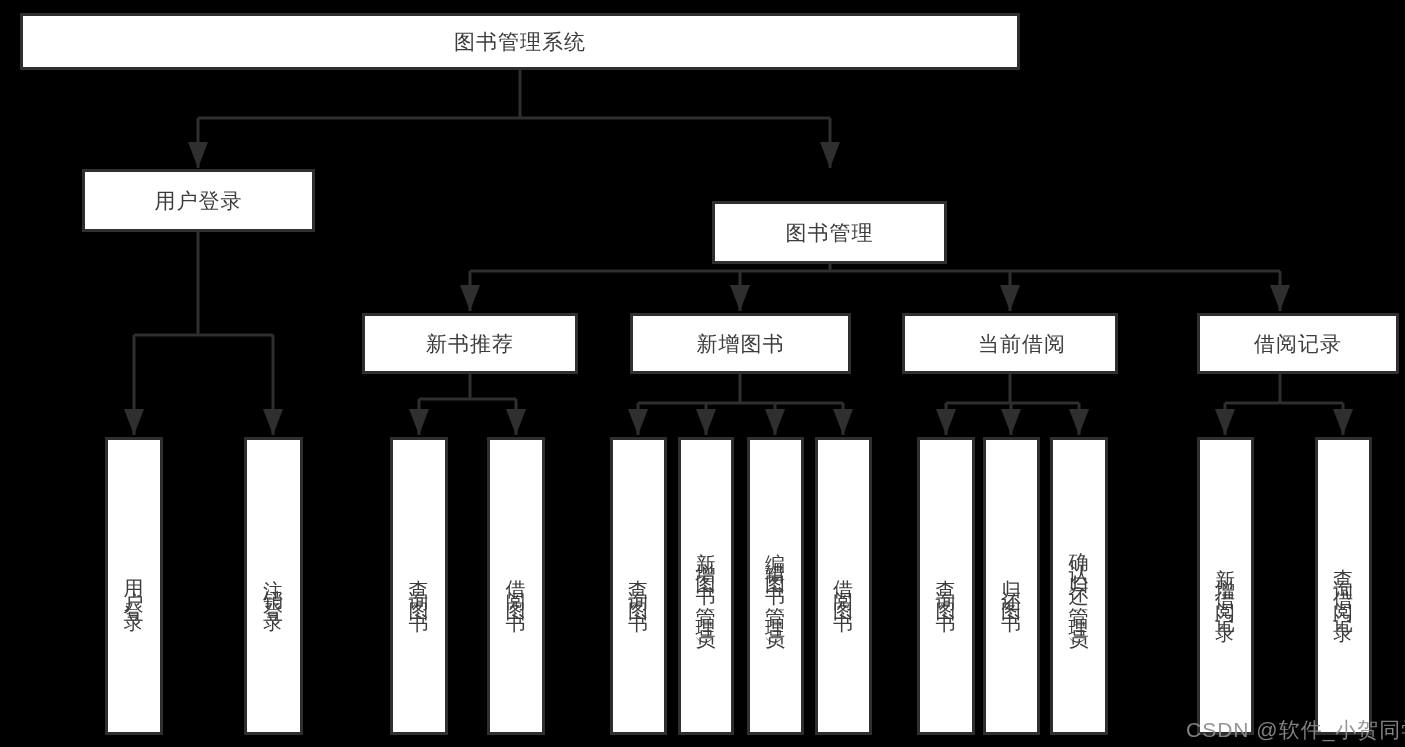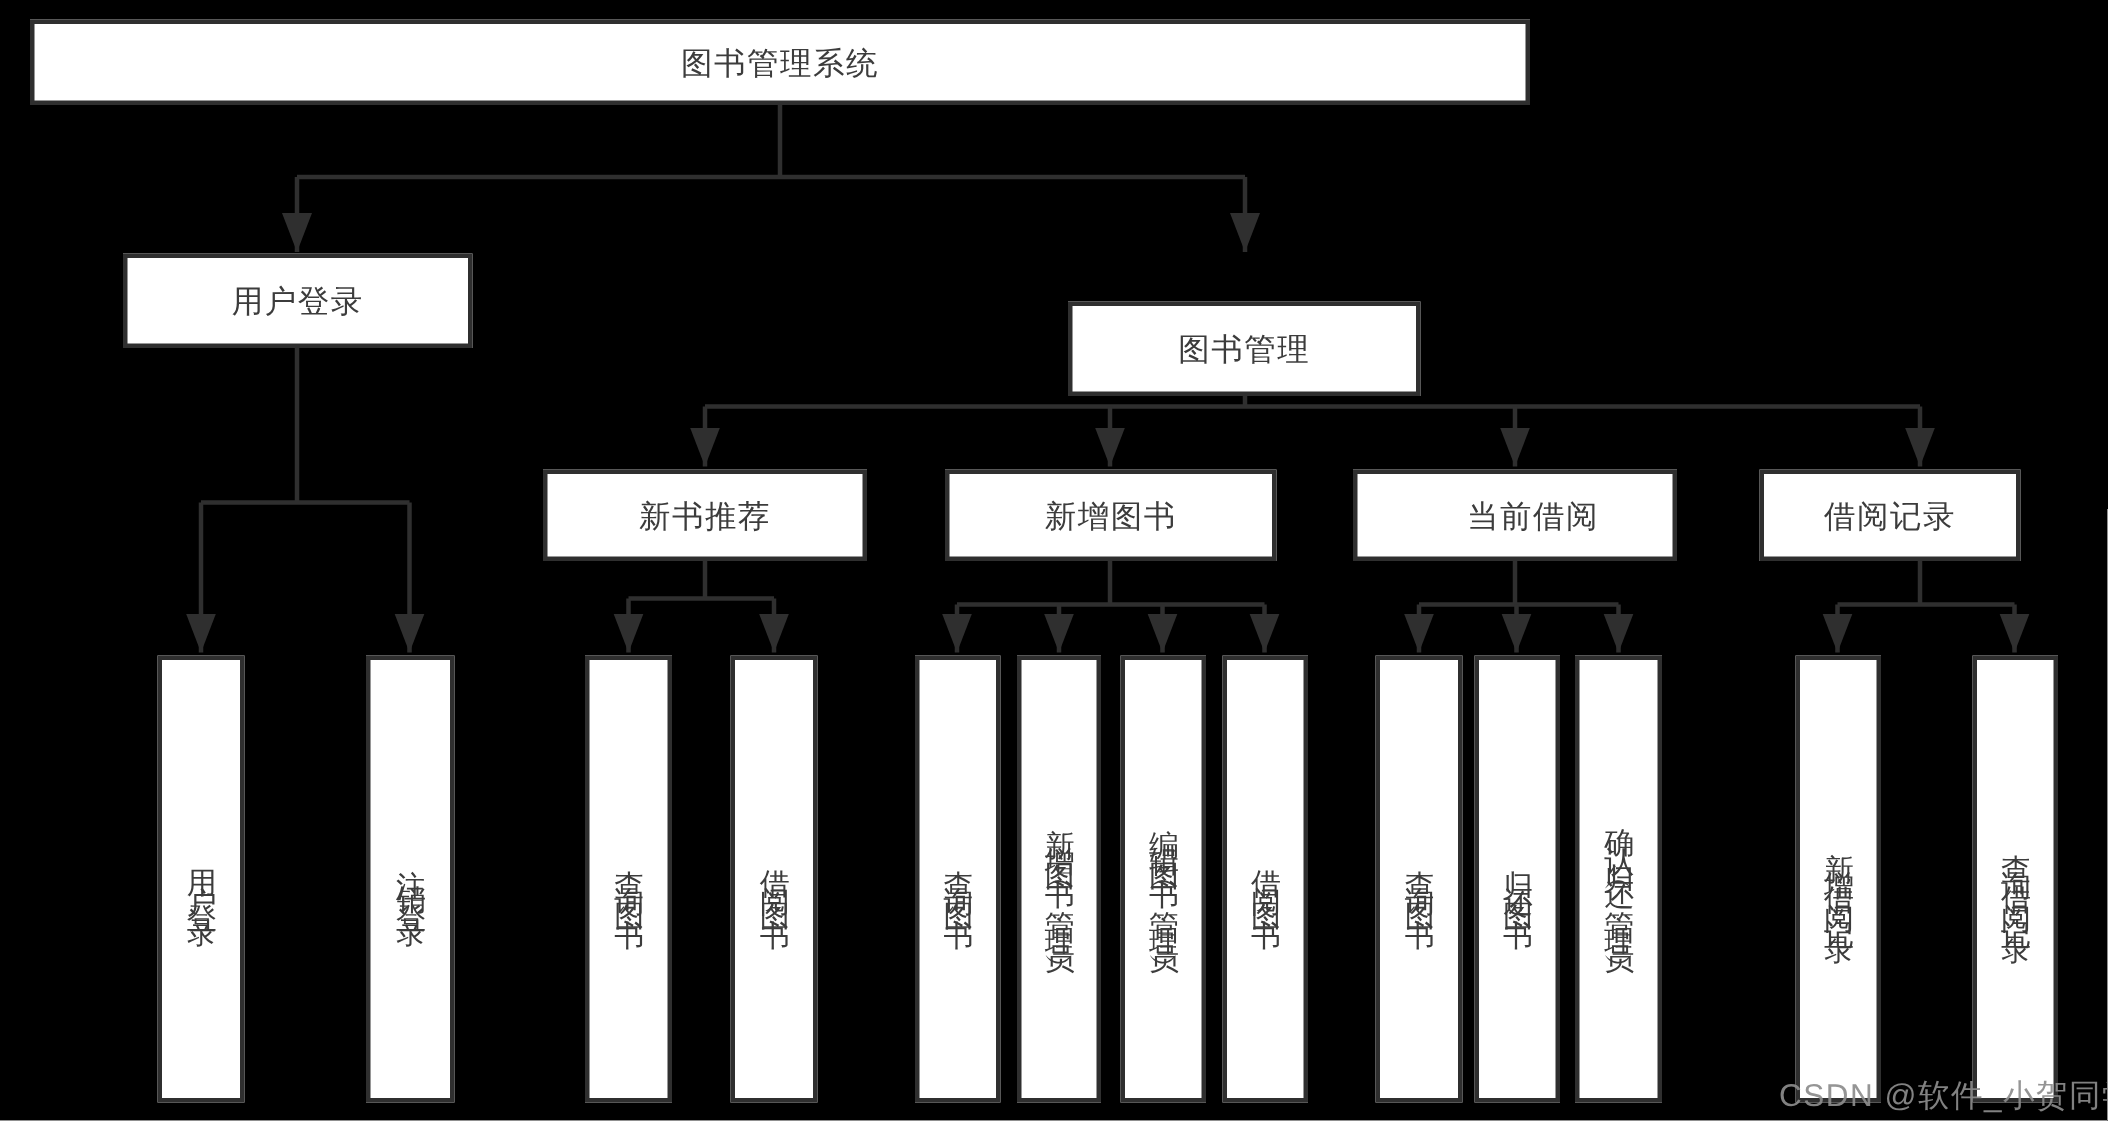--- a/index.html
+++ b/index.html
@@ -90,21 +90,21 @@
   </svg>
 
   <div class="box hbox" style="left:20px; top:13px; width:1000px; height:57px;">图书管理系统</div>
 
   <div class="box hbox" style="left:82px; top:169px; width:233px; height:63px;">用户登录</div>
   <div class="box hbox" style="left:712px; top:169px; width:235px; height:63px;margin-top:32px;">图书管理</div>
 
   <div class="box hbox" style="left:362px; top:313px; width:216px; height:61px;text-align:right;">新书推荐</div>
   <div class="box hbox" style="left:630px; top:313px; width:221px; height:61px;">新增图书</div>
   <div class="box hbox" style="left:902px; top:313px; width:216px; height:61px;padding-left:24px;">当前借阅</div>
-  <div class="box hbox" style="left:1173px; top:313px; width:174px; height:61px;">借阅记录</div>
+  <div class="box hbox" style="left:1197px; top:313px; width:202px; height:61px;">借阅记录</div>
 
   <div class="box vbox" style="left:105px; top:437px; width:58px; height:298px;">
     <span>用户登录</span>
   </div>
   <div class="box vbox" style="left:244px; top:437px; width:59px; height:298px;">
     <span>注销登录</span>
   </div>
 
   <div class="box vbox" style="left:390px; top:437px; width:58px; height:298px;">
     <span>查询图书</span>

